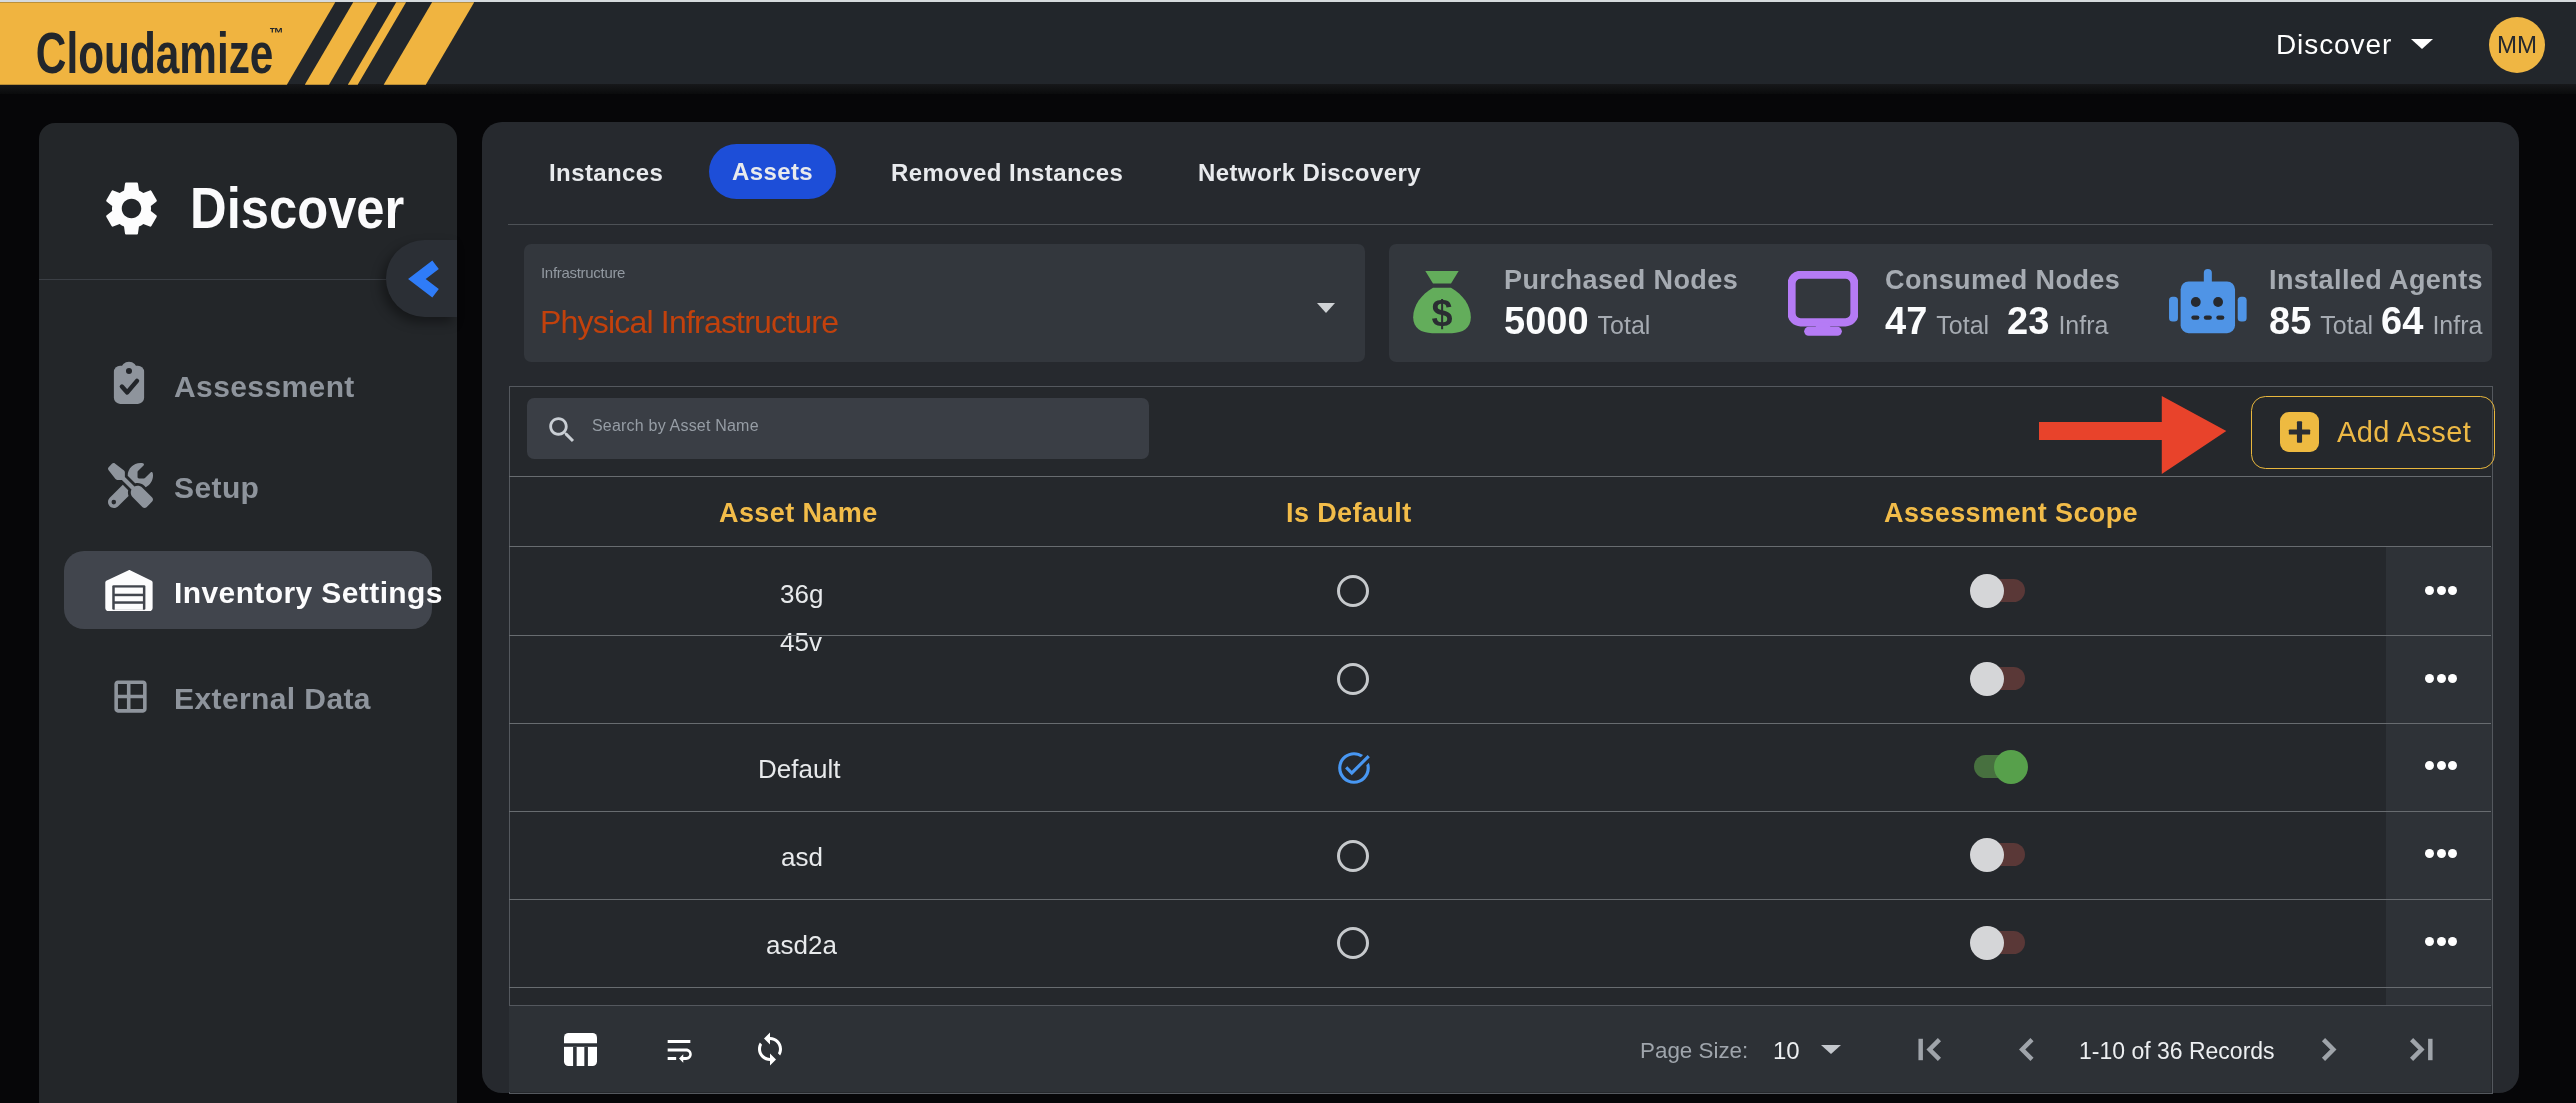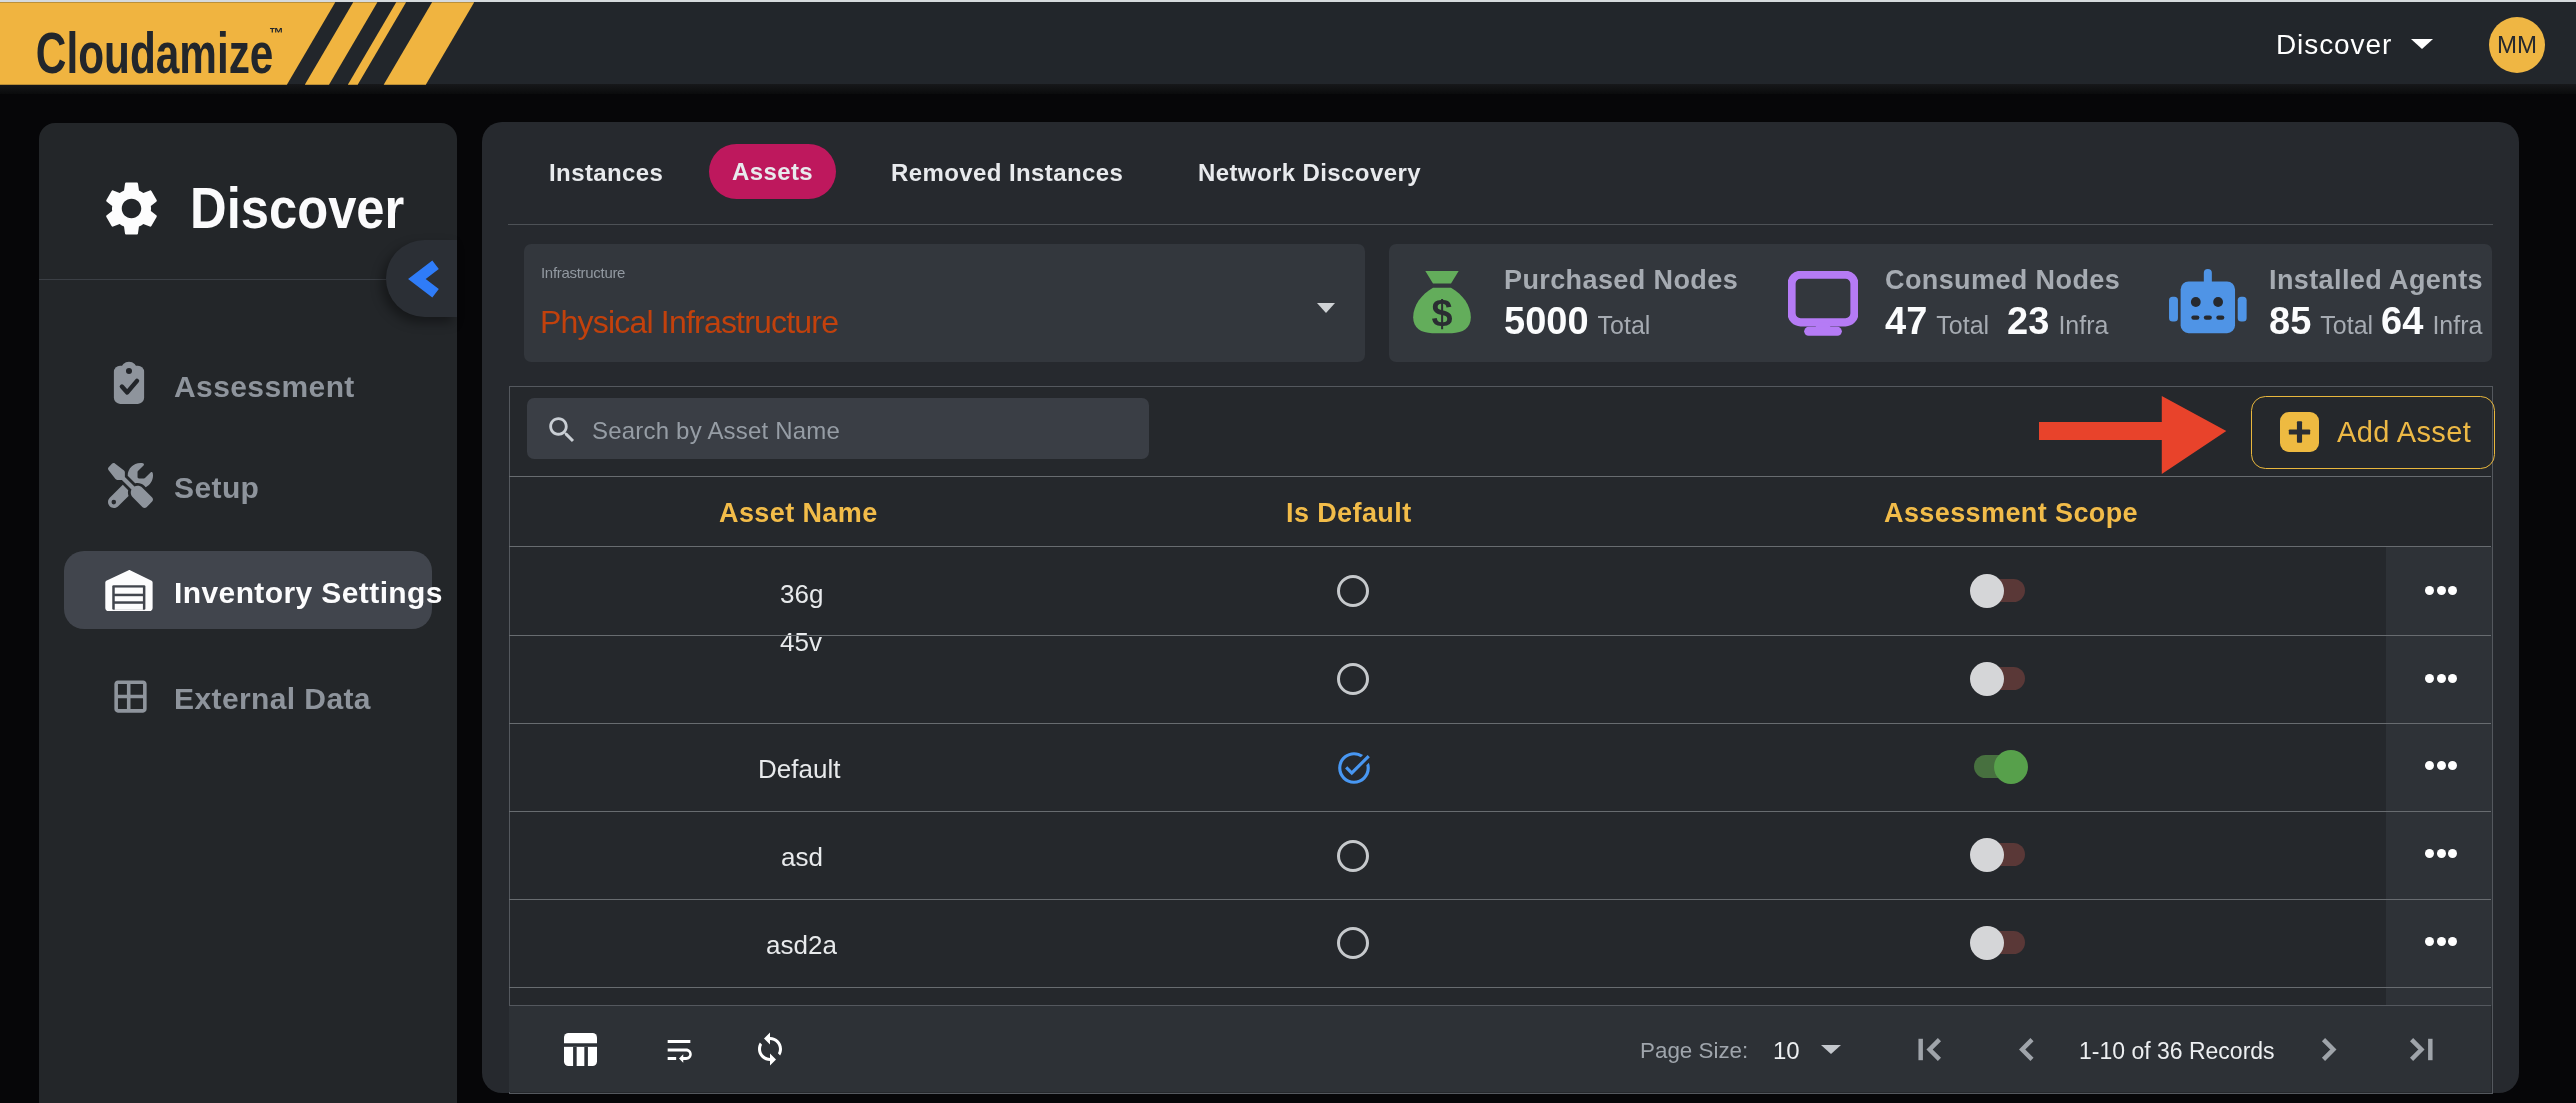--- a/index.html
+++ b/index.html
@@ -15,21 +15,21 @@
 .avatar{left:2489px;top:17px;width:56px;height:56px;border-radius:50%;background:#efb643;color:#26292e;font-size:24px;font-weight:normal;text-align:center;line-height:56px;letter-spacing:0px}
 
 .sidebar{left:39px;top:123px;width:418px;height:980px;background:#232629;border-radius:16px 16px 0 0}
 .side-div{left:39px;top:279px;width:418px;height:0.9px;background:#3b3f45}
 .collapse{left:386px;top:240px;width:71px;height:77px;border-radius:39px 0 0 39px;background:#2b2f35;box-shadow:-4.5px 5.4px 10.8px rgba(0,0,0,.38)}
 .menu-pill{left:64px;top:551px;width:368px;height:78px;border-radius:20px;background:#41454d}
 .mi-text{font-size:30px;font-weight:bold;color:#8e949c;letter-spacing:0.4px}
 
 .card{left:482px;top:122px;width:2037px;height:971px;background:#26292e;border-radius:20px}
 .tab{font-size:24px;font-weight:bold;color:#e8eaed;letter-spacing:0.4px}
-.assets-pill{left:709px;top:144px;width:127px;height:55px;border-radius:28px;background:#be185d;text-align:center;line-height:55px}
+.assets-pill{left:709px;top:144px;width:127px;height:55px;border-radius:28px;background:#1d4ed8;text-align:center;line-height:55px}
 .tabline{left:508px;top:224px;width:1985px;height:0.9px;background:#4d5156}
 .dropdown{left:524px;top:244px;width:841px;height:118px;background:#33373d;border-radius:7.2px}
 .stats{left:1389px;top:244px;width:1103px;height:118px;background:#33373d;border-radius:7.2px}
 .stat-label{font-size:27px;font-weight:bold;color:#a6abb2;letter-spacing:0.4px}
 .stat-num{font-size:38px;font-weight:bold;color:#fbfcfd}
 .stat-sub{font-size:25px;color:#a6abb2}
 
 .tablebox{left:509px;top:386px;width:1984px;height:708px;border:0.9px solid #54585e;background:#25282c}
 .searchbox{left:527px;top:398px;width:622px;height:61px;background:#3a3e45;border-radius:7.2px}
 .addbtn{left:2251px;top:396px;width:244px;height:73px;border:1.8px solid #e9b73d;border-radius:14.4px}
@@ -151,21 +151,21 @@
 <div class="abs stat-label" style="left:1885px;top:265px">Consumed Nodes</div>
 <div class="abs" style="left:1885px;top:300px"><span class="stat-num">47</span><span class="stat-sub" style="margin-left:9px">Total</span><span class="stat-num" style="margin-left:18px">23</span><span class="stat-sub" style="margin-left:9px">Infra</span></div>
 <div class="abs stat-label" style="left:2269px;top:265px">Installed Agents</div>
 <div class="abs" style="left:2269px;top:300px"><span class="stat-num">85</span><span class="stat-sub" style="margin-left:9px">Total</span><span class="stat-num" style="margin-left:8px">64</span><span class="stat-sub" style="margin-left:9px">Infra</span></div>
 
 <div class="abs tablebox"></div>
 <div class="abs searchbox"></div>
 <svg class="abs" style="left:545px;top:413px" width="34" height="34" viewBox="0 0 24 24" fill="#c9ced4">
 <path d="M15.5 14h-.79l-.28-.27C15.41 12.59 16 11.11 16 9.5 16 5.91 13.09 3 9.5 3S3 5.91 3 9.5 5.91 16 9.5 16c1.61 0 3.09-.59 4.23-1.57l.27.28v.79l5 4.99L20.49 19l-4.99-5zm-6 0C7.01 14 5 11.99 5 9.5S7.01 5 9.5 5 14 7.01 14 9.5 11.99 14 9.5 14z"></path>
 </svg>
-<div class="abs" style="left:592px;top:417px;font-size:24px;color:#969da5;letter-spacing:0.2px">Search by Asset Name</div>
+<div class="abs" style="left:592px;top:417px;font-size:16px;color:#969da5;letter-spacing:0.2px">Search by Asset Name</div>
 
 <svg class="abs" style="left:2039px;top:396px" width="190" height="79" viewBox="0 0 212 88">
 <polygon points="0,29 137,29 137,0 209,39 137,87 137,49 0,49" fill="#e8432b"></polygon>
 </svg>
 
 <div class="abs addbtn"></div>
 <div class="abs plussq"></div>
 <svg class="abs" style="left:2280px;top:412px" width="39" height="40" viewBox="0 0 43 45">
 <rect x="9.5" y="19.6" width="24" height="5.8" rx="1" fill="#2b2e33"></rect>
 <rect x="18.6" y="10.5" width="5.8" height="24" rx="1" fill="#2b2e33"></rect>

